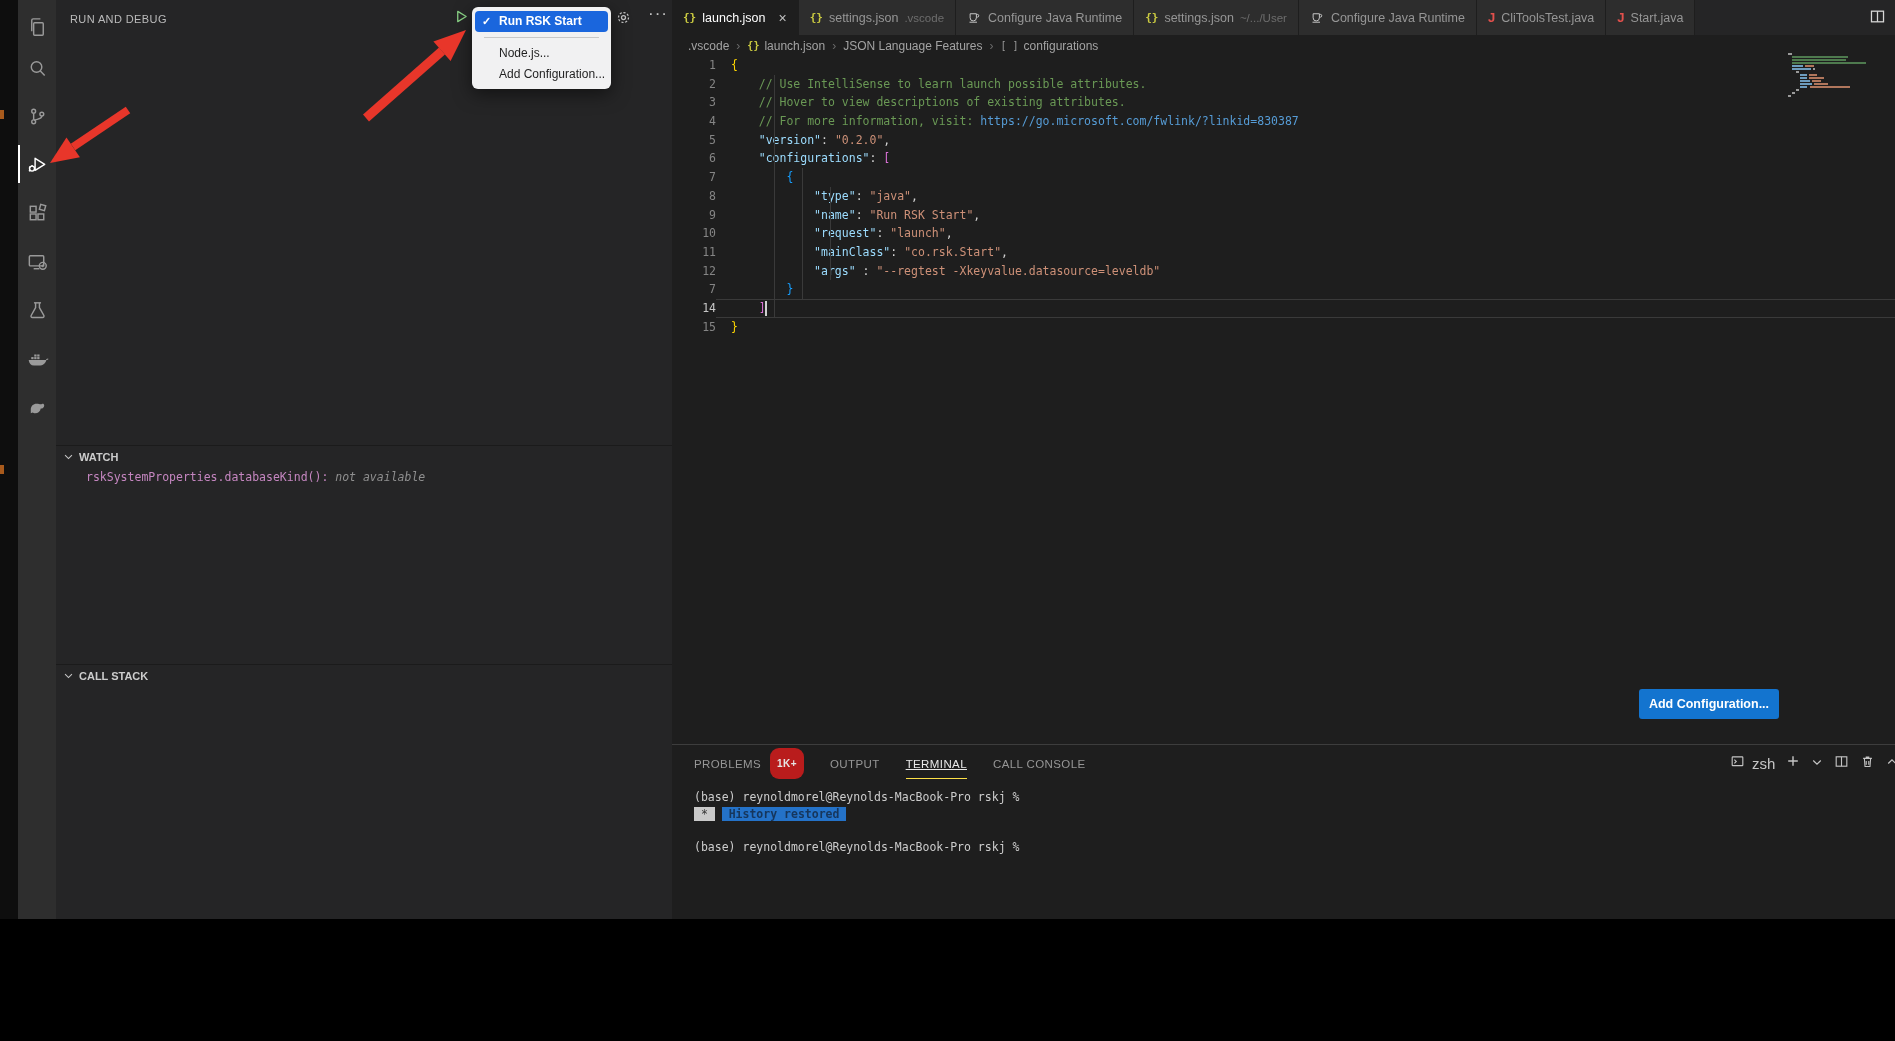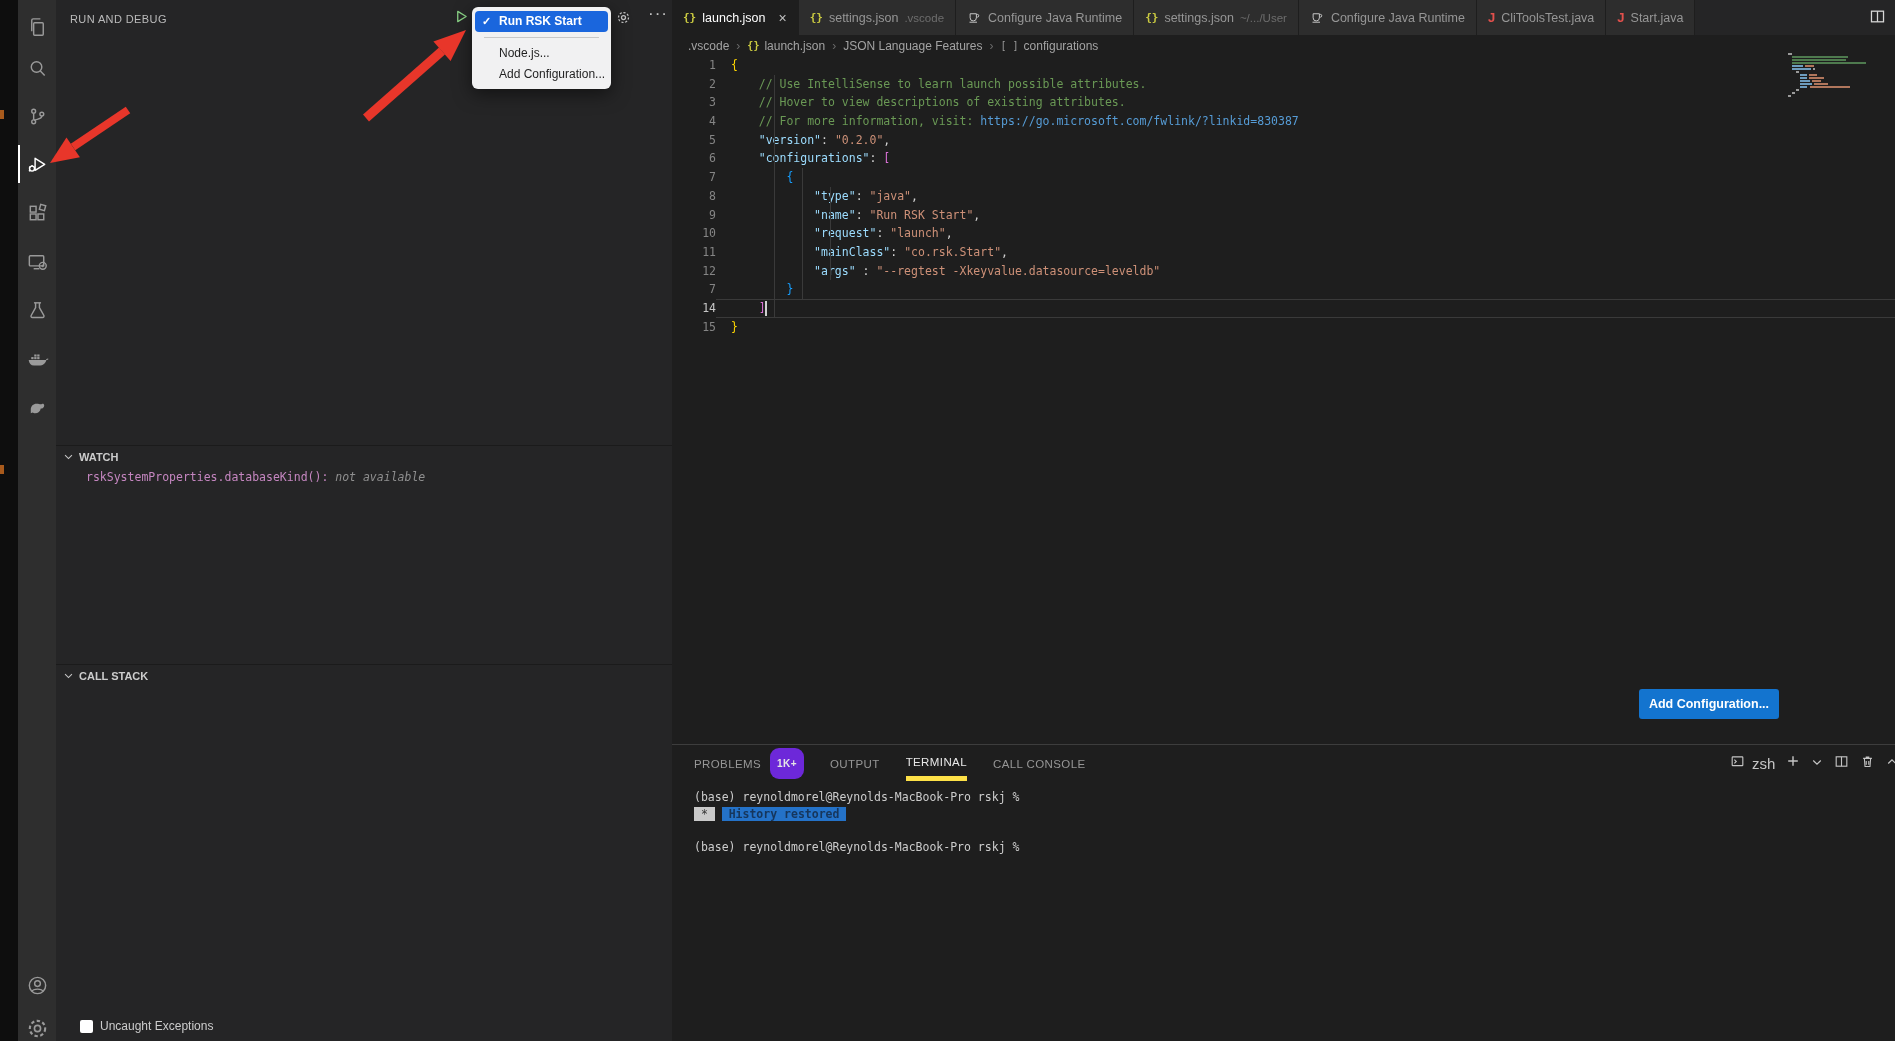--- a/index.html
+++ b/index.html
@@ -1,16 +1,16 @@
 <!DOCTYPE html>
 <html><head>
 <meta charset="utf-8">
 <style>
   html,body{margin:0;padding:0;background:#000;}
-  .screen{position:relative;width:1895px;height:1041px;background:#1e1e1e;overflow:hidden;
+  .screen{position:relative;width:1895px;height:919px;background:#1e1e1e;overflow:hidden;
           font-family:"Liberation Sans",sans-serif;color:#cccccc;}
 
   
   .left-strip{position:absolute;left:0;top:0;width:18px;height:100%;background:#0e0e0e;}
   .speck{position:absolute;left:0;width:4px;height:9px;background:#a85a1c;}
 
   
   .activity-bar{position:absolute;left:18px;top:0;width:38px;height:100%;background:#2e2e2e;}
   .ab-item{position:absolute;left:0;width:38px;height:38px;display:flex;align-items:center;
            justify-content:center;color:#9a9a9a;}
@@ -76,22 +76,22 @@
 
   .add-config{position:absolute;left:967px;top:689px;width:140px;height:30px;background:#1374cf;color:#fff;
               border:none;border-radius:3px;font-size:12.5px;font-weight:bold;font-family:"Liberation Sans",sans-serif;}
 
   
   .panel{position:absolute;top:744px;left:0;right:0;bottom:0;border-top:1px solid #3d3d3d;background:#1e1e1e;}
   .panel-tabs{position:absolute;top:0;left:22px;height:36px;display:flex;align-items:center;gap:26px;}
   .ptab{font-size:11.5px;letter-spacing:.4px;color:#969696;display:flex;align-items:center;gap:9px;height:36px;box-sizing:border-box;}
   .ptab .plabel{padding:10px 0 8px;border-bottom:1px solid transparent;}
   .ptab.active{color:#e7e7e7;}
-  .ptab.active .plabel{border-bottom:5px solid #fde047;}
-  .pbadge{background:#6d28d9;color:#e6e6e6;font-size:10px;font-weight:bold;padding:10px 7px;border-radius:9px;}
+  .ptab.active .plabel{border-bottom:1px solid #fde047;text-decoration:underline;}
+  .pbadge{background:#b91c1c;color:#e6e6e6;font-size:10px;font-weight:bold;padding:10px 7px;border-radius:9px;}
   .panel-actions{position:absolute;top:0;left:1058px;height:36px;display:flex;align-items:center;gap:11px;color:#c5c5c5;}
   .panel-actions .shell{font-size:15px;margin-left:-4px;}
   .terminal{position:absolute;top:44px;left:22px;font-family:"DejaVu Sans Mono",monospace;font-size:11.5px;
             line-height:16.5px;color:#cccccc;white-space:pre;}
   .t-star{background:#c9c9c9;color:#333333;}
   .t-restored{background:#2472c8;color:#16365c;font-weight:bold;}
 
   
   .context-menu{position:absolute;left:472px;top:7px;width:139px;background:#f1f1f2;border-radius:6px;
                 box-shadow:0 5px 18px rgba(0,0,0,.5);padding:4px 3px;z-index:40;font-size:12px;color:#1f1f1f;box-sizing:border-box;}

